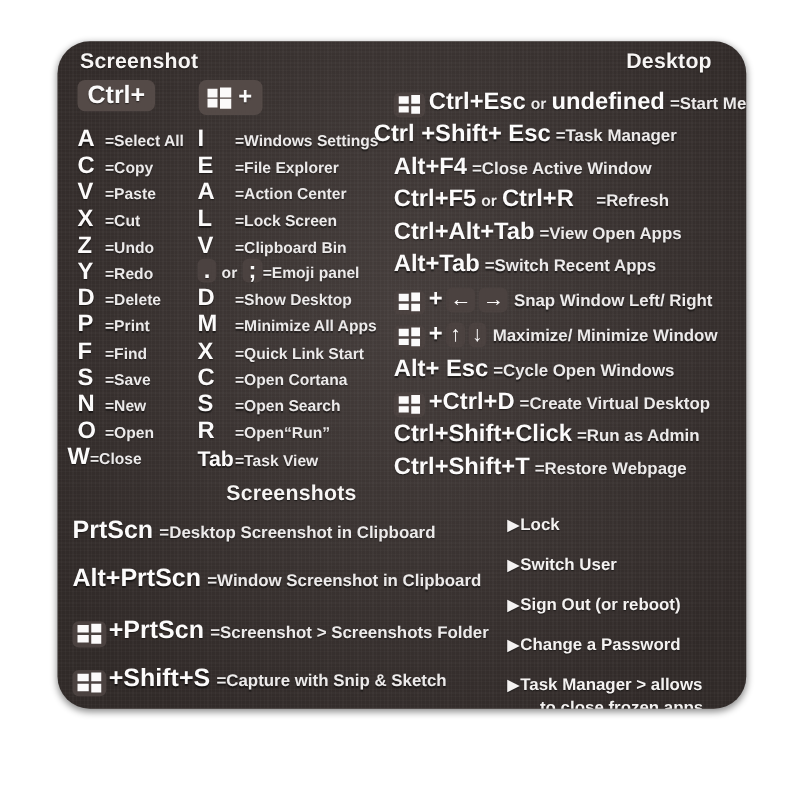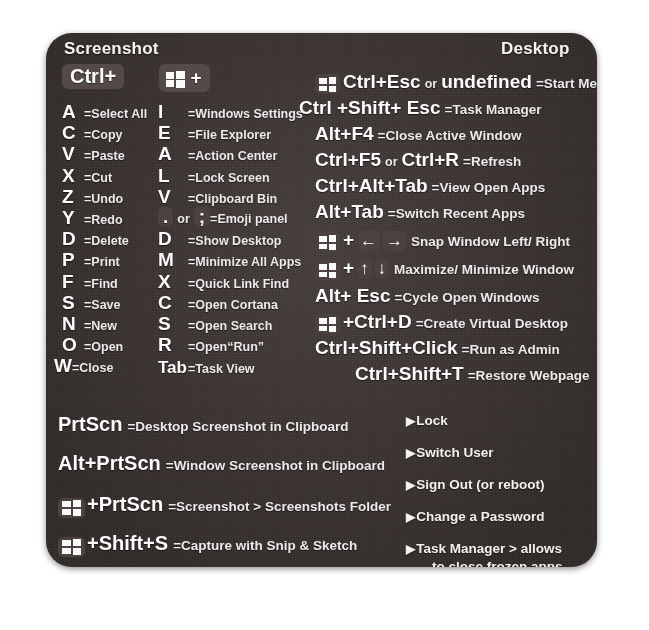--- a/index.html
+++ b/index.html
@@ -90,42 +90,43 @@
 
   <div id="winrows">
       <div class="row" style="left:112px;top:68px;"><span style="display:inline-block;min-width:30px;"><span class="key">I</span></span><span class="desc">=Windows Settings</span></div>
       <div class="row" style="left:112px;top:89.2px;"><span style="display:inline-block;min-width:30px;"><span class="key">E</span></span><span class="desc">=File Explorer</span></div>
       <div class="row" style="left:112px;top:110.4px;"><span style="display:inline-block;min-width:30px;"><span class="key">A</span></span><span class="desc">=Action Center</span></div>
       <div class="row" style="left:112px;top:131.6px;"><span style="display:inline-block;min-width:30px;"><span class="key">L</span></span><span class="desc">=Lock Screen</span></div>
       <div class="row" style="left:112px;top:152.8px;"><span style="display:inline-block;min-width:30px;"><span class="key">V</span></span><span class="desc">=Clipboard Bin</span></div>
       <div class="row" style="left:112px;top:174px;"><span style="display:inline-block;min-width:30px;"><span class="kbadge key">.</span><span class="desc" style="margin:0 4px;">or</span><span class="kbadge key">;</span></span><span class="desc">=Emoji panel</span></div>
       <div class="row" style="left:112px;top:195.2px;"><span style="display:inline-block;min-width:30px;"><span class="key">D</span></span><span class="desc">=Show Desktop</span></div>
       <div class="row" style="left:112px;top:216.4px;"><span style="display:inline-block;min-width:30px;"><span class="key">M</span></span><span class="desc">=Minimize All Apps</span></div>
-      <div class="row" style="left:112px;top:237.6px;"><span style="display:inline-block;min-width:30px;"><span class="key">X</span></span><span class="desc">=Quick Link Find</span></div>
+      <div class="row" style="left:112px;top:237.6px;"><span style="display:inline-block;min-width:30px;"><span class="key">X</span></span><span class="desc">=Quick Link Start</span></div>
       <div class="row" style="left:112px;top:258.79999999999995px;"><span style="display:inline-block;min-width:30px;"><span class="key">C</span></span><span class="desc">=Open Cortana</span></div>
       <div class="row" style="left:112px;top:280px;"><span style="display:inline-block;min-width:30px;"><span class="key">S</span></span><span class="desc">=Open Search</span></div>
       <div class="row" style="left:112px;top:301.2px;"><span style="display:inline-block;min-width:30px;"><span class="key">R</span></span><span class="desc">=Open“Run”</span></div>
       <div class="row" style="left:112px;top:325px;"><span style="display:inline-block;min-width:30px;"><span class="key sm">Tab</span></span><span class="desc">=Task View</span></div>
     </div>
 
   <div id="deskrows">
       <div class="row" style="left:269px;top:38px;"><span class="kbadge" style="padding:2px 4px;vertical-align:-1px;margin-right:3px;"><span class="win" style="width:17px;height:15px;"><i style="left:0;top:1px;width:7.5px;height:5.5px;"></i><i style="left:9.5px;top:0;width:7.5px;height:6.5px;"></i><i style="left:0;top:8.5px;width:7.5px;height:5.5px;"></i><i style="left:9.5px;top:8.5px;width:7.5px;height:6.5px;"></i></span></span><span class="key">Ctrl+Esc</span><span class="desc" style="margin:0 4px;">or</span><span class="key">undefined</span><span class="desc lg" style="margin-left:4px;">=Start Menu</span></div>
       <div class="row" style="left:253px;top:64px;"><span class="key">Ctrl +Shift+ Esc</span><span class="desc lg" style="margin-left:4px;">=Task Manager</span></div>
       <div class="row" style="left:269px;top:90px;"><span class="key">Alt+F4</span><span class="desc lg" style="margin-left:4px;">=Close Active Window</span></div>
-      <div class="row" style="left:269px;top:116px;"><span class="key">Ctrl+F5</span><span class="desc" style="margin:0 4px;">or</span><span class="key">Ctrl+R</span><span class="desc lg" style="margin-left:4px;">=Refresh</span></div>
+      <div class="row" style="left:269px;top:116px;"><span class="key">Ctrl+F5</span><span class="desc" style="margin:0 4px;">or</span><span class="key">Ctrl+R</span><span class="desc lg" style="margin-left:18px;">=Refresh</span></div>
       <div class="row" style="left:269px;top:142px;"><span class="key">Ctrl+Alt+Tab</span><span class="desc lg" style="margin-left:4px;">=View Open Apps</span></div>
       <div class="row" style="left:269px;top:168px;"><span class="key">Alt+Tab</span><span class="desc lg" style="margin-left:4px;">=Switch Recent Apps</span></div>
       <div class="row" style="left:269px;top:196px;"><span class="kbadge" style="padding:2px 4px;vertical-align:-1px;margin-right:3px;"><span class="win" style="width:17px;height:15px;"><i style="left:0;top:1px;width:7.5px;height:5.5px;"></i><i style="left:9.5px;top:0;width:7.5px;height:6.5px;"></i><i style="left:0;top:8.5px;width:7.5px;height:5.5px;"></i><i style="left:9.5px;top:8.5px;width:7.5px;height:6.5px;"></i></span></span><span class="key">+</span><span class="arw" style="margin:0 3px;">←</span><span class="arw" style="margin-right:5px;">→</span><span class="desc lg">Snap Window Left/ Right</span></div>
       <div class="row" style="left:269px;top:224px;"><span class="kbadge" style="padding:2px 4px;vertical-align:-1px;margin-right:3px;"><span class="win" style="width:17px;height:15px;"><i style="left:0;top:1px;width:7.5px;height:5.5px;"></i><i style="left:9.5px;top:0;width:7.5px;height:6.5px;"></i><i style="left:0;top:8.5px;width:7.5px;height:5.5px;"></i><i style="left:9.5px;top:8.5px;width:7.5px;height:6.5px;"></i></span></span><span class="key">+</span><span class="arw" style="margin:0 3px;">↑</span><span class="arw" style="margin-right:5px;">↓</span><span class="desc lg">Maximize/ Minimize Window</span></div>
       <div class="row" style="left:269px;top:252px;"><span class="key">Alt+ Esc</span><span class="desc lg" style="margin-left:4px;">=Cycle Open Windows</span></div>
       <div class="row" style="left:269px;top:278px;"><span class="kbadge" style="padding:2px 4px;vertical-align:-1px;margin-right:3px;"><span class="win" style="width:17px;height:15px;"><i style="left:0;top:1px;width:7.5px;height:5.5px;"></i><i style="left:9.5px;top:0;width:7.5px;height:6.5px;"></i><i style="left:0;top:8.5px;width:7.5px;height:5.5px;"></i><i style="left:9.5px;top:8.5px;width:7.5px;height:6.5px;"></i></span></span><span class="key">+Ctrl+D</span><span class="desc lg" style="margin-left:4px;">=Create Virtual Desktop</span></div>
       <div class="row" style="left:269px;top:304px;"><span class="key">Ctrl+Shift+Click</span><span class="desc lg" style="margin-left:4px;">=Run as Admin</span></div>
-      <div class="row" style="left:269px;top:330px;margin-left:40px;"><span class="key">Ctrl+Shift+T</span><span class="desc lg" style="margin-left:4px;">=Restore Webpage</span></div>
+      <div class="row" style="left:269px;top:330px;"><span class="key">Ctrl+Shift+T</span><span class="desc lg" style="margin-left:4px;">=Restore Webpage</span></div>
     </div>
 
+  <div class="lyr sect-head" style="left:135px;top:352px;">Screenshots</div>
 
   <div id="shotrows">
       <div class="row" style="left:12px;top:380px;"><span class="key" style="font-size:20px;">PrtScn</span><span class="desc lg" style="margin-left:5px;">=Desktop Screenshot in Clipboard</span></div>
       <div class="row" style="left:12px;top:419px;"><span class="key" style="font-size:20px;">Alt+PrtScn</span><span class="desc lg" style="margin-left:5px;">=Window Screenshot in Clipboard</span></div>
       <div class="row" style="left:12px;top:460px;"><span class="kbadge" style="padding:2px 4px;vertical-align:-2px;margin-right:2px;"><span class="win" style="width:19px;height:16px;"><i style="left:0;top:1px;width:8.5px;height:6px;"></i><i style="left:10.5px;top:0;width:8.5px;height:7px;"></i><i style="left:0;top:9px;width:8.5px;height:6px;"></i><i style="left:10.5px;top:9px;width:8.5px;height:7px;"></i></span></span><span class="key" style="font-size:20px;">+PrtScn</span><span class="desc lg" style="margin-left:5px;">=Screenshot &gt; Screenshots Folder</span></div>
       <div class="row" style="left:12px;top:499px;"><span class="kbadge" style="padding:2px 4px;vertical-align:-2px;margin-right:2px;"><span class="win" style="width:19px;height:16px;"><i style="left:0;top:1px;width:8.5px;height:6px;"></i><i style="left:10.5px;top:0;width:8.5px;height:7px;"></i><i style="left:0;top:9px;width:8.5px;height:6px;"></i><i style="left:10.5px;top:9px;width:8.5px;height:7px;"></i></span></span><span class="key" style="font-size:20px;">+Shift+S</span><span class="desc lg" style="margin-left:5px;">=Capture with Snip &amp; Sketch</span></div>
     </div>
 
   <div id="cadrows">
       <div class="row" style="left:360px;top:378px;"><span class="bullet tri">▶</span><span class="bullet" style="margin-left:1px;">Lock</span></div>

